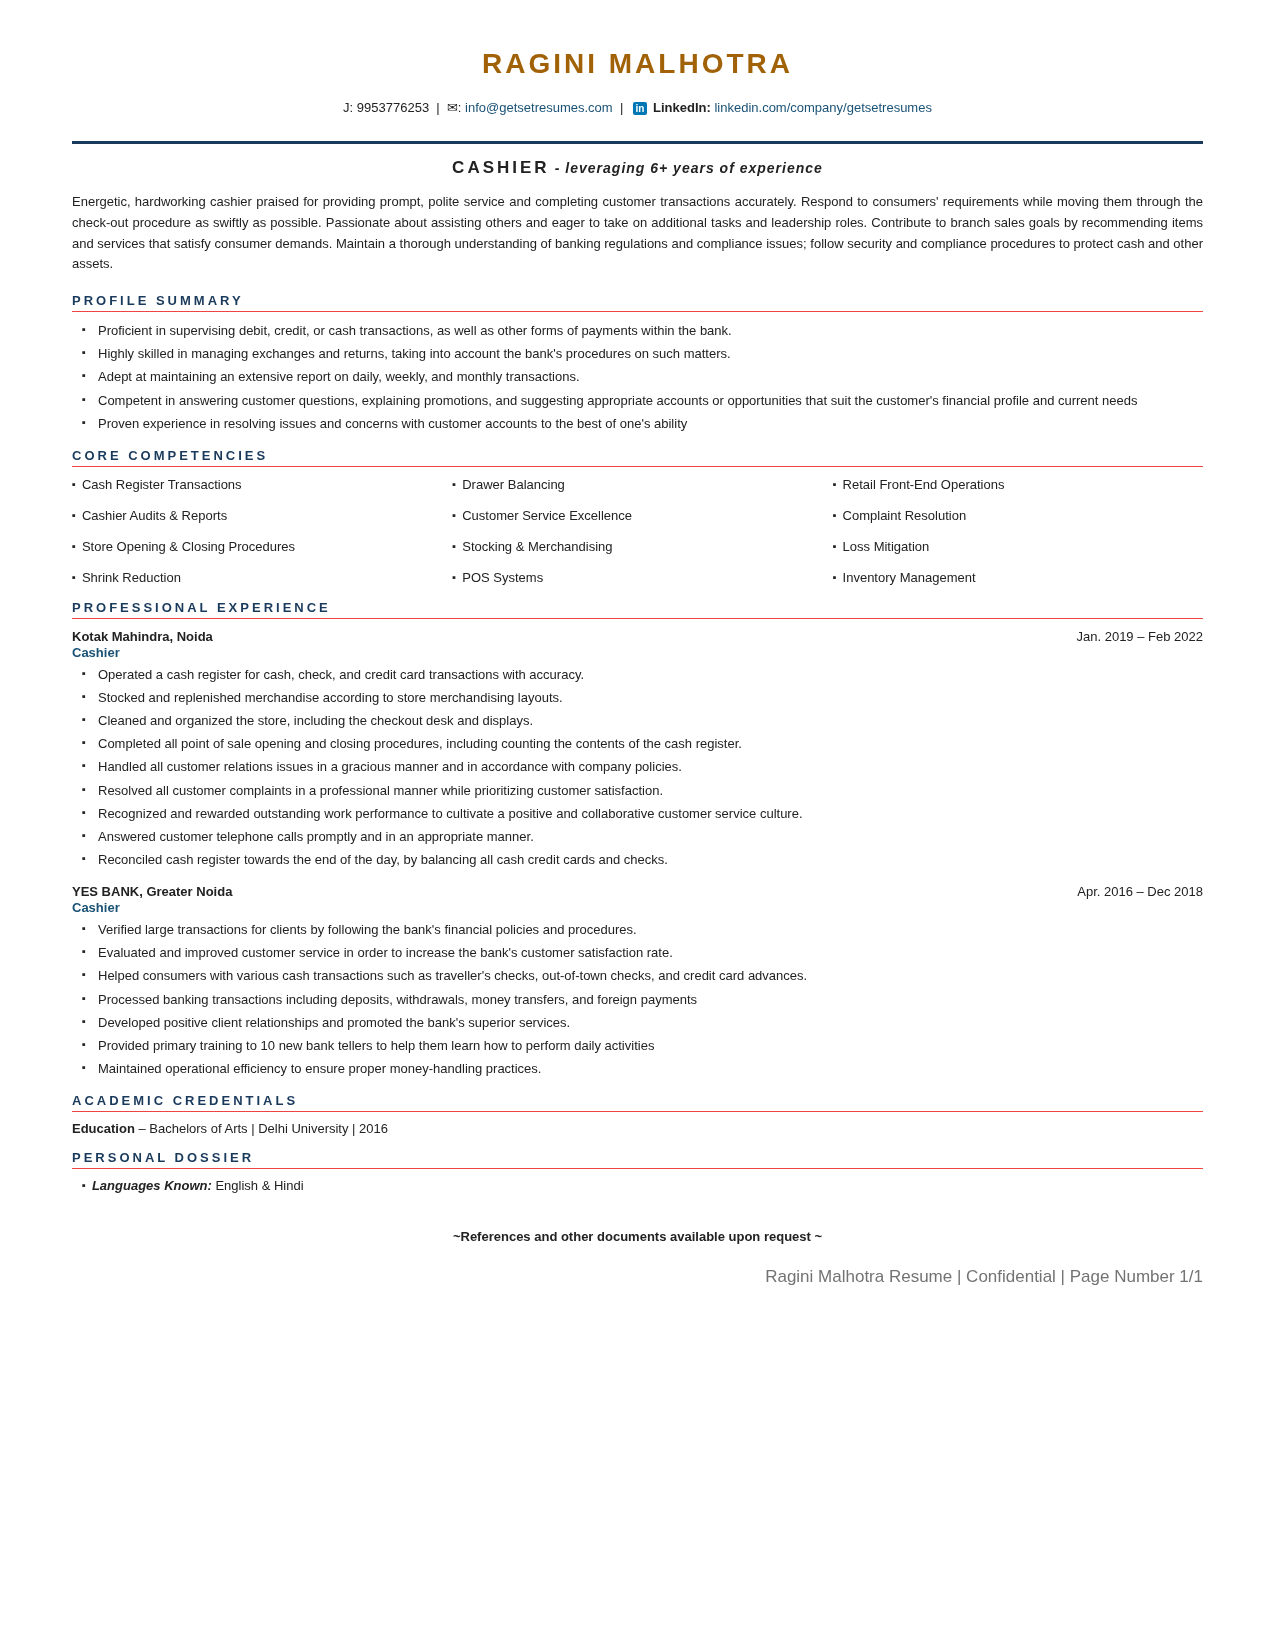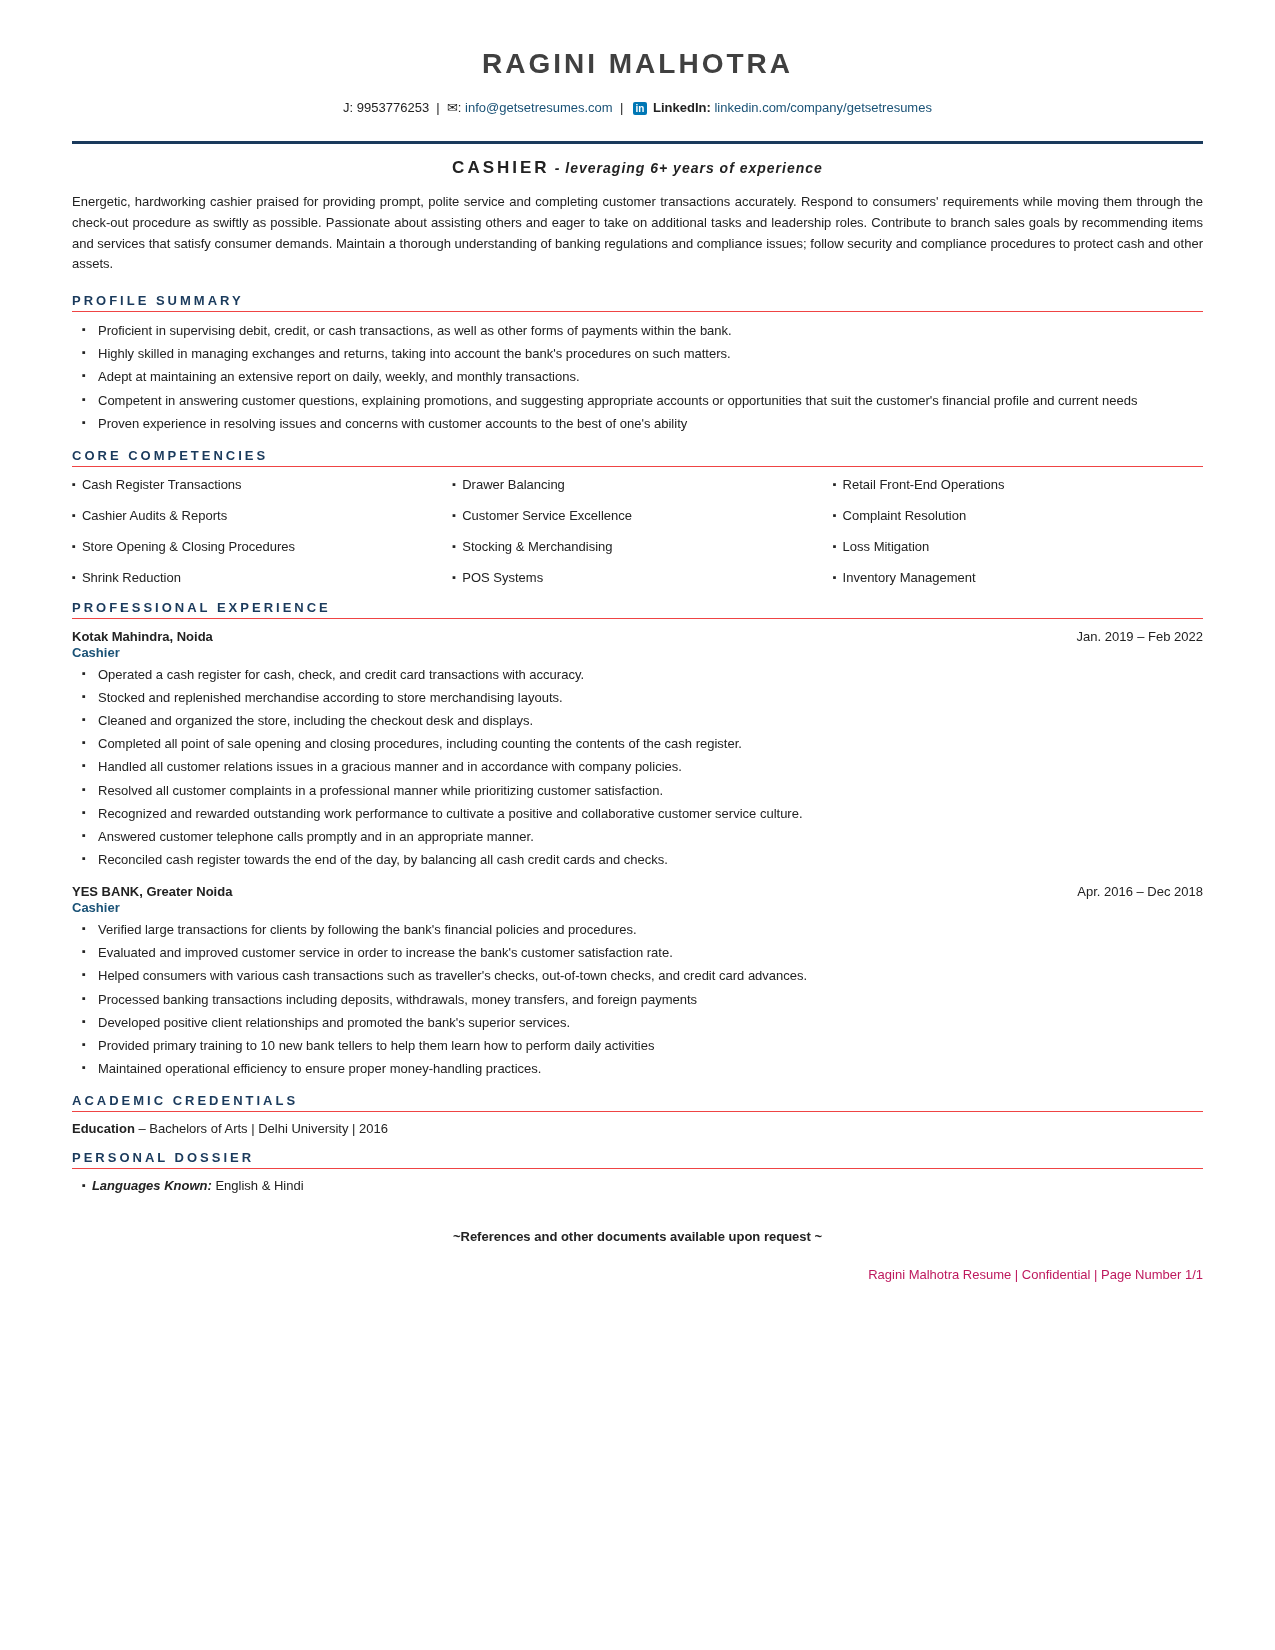--- a/index.html
+++ b/index.html
@@ -10,21 +10,21 @@
       background: #fff;
       width: 1275px;
       min-height: 1650px;
       padding: 48px 72px;
     }
     .header-name {
       text-align: center;
       font-size: 28px;
       font-weight: 900;
       letter-spacing: 3px;
-      color: #404040;
+      color: #a16207;
       margin-bottom: 6px;
     }
     .header-contact {
       text-align: center;
       font-size: 13px;
       margin-bottom: 10px;
       color: #222;
     }
     .header-contact a { color: #1a5276; text-decoration: none; }
     .header-divider {
@@ -128,22 +128,22 @@
     }
     .footer-ref {
       text-align: center;
       font-weight: 700;
       font-size: 13px;
       margin-top: 36px;
       margin-bottom: 23px;
     }
     .footer-page {
       text-align: right;
-      font-size: 13px;
-      color: #be185d;
+      font-size: 17px;
+      color: #737373;
       margin-top: 8px;
     }
     .linkedin-icon {
       display: inline-block;
       background: #0077b5;
       color: #fff;
       font-size: 10px;
       font-weight: 700;
       padding: 1px 3px;
       border-radius: 2px;

